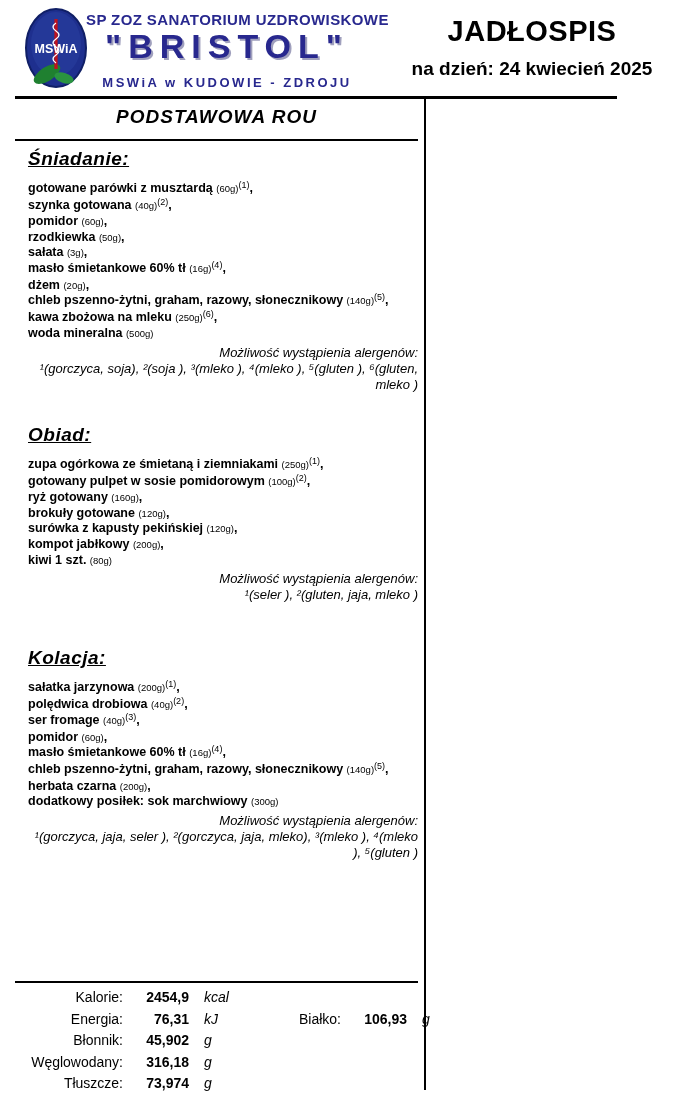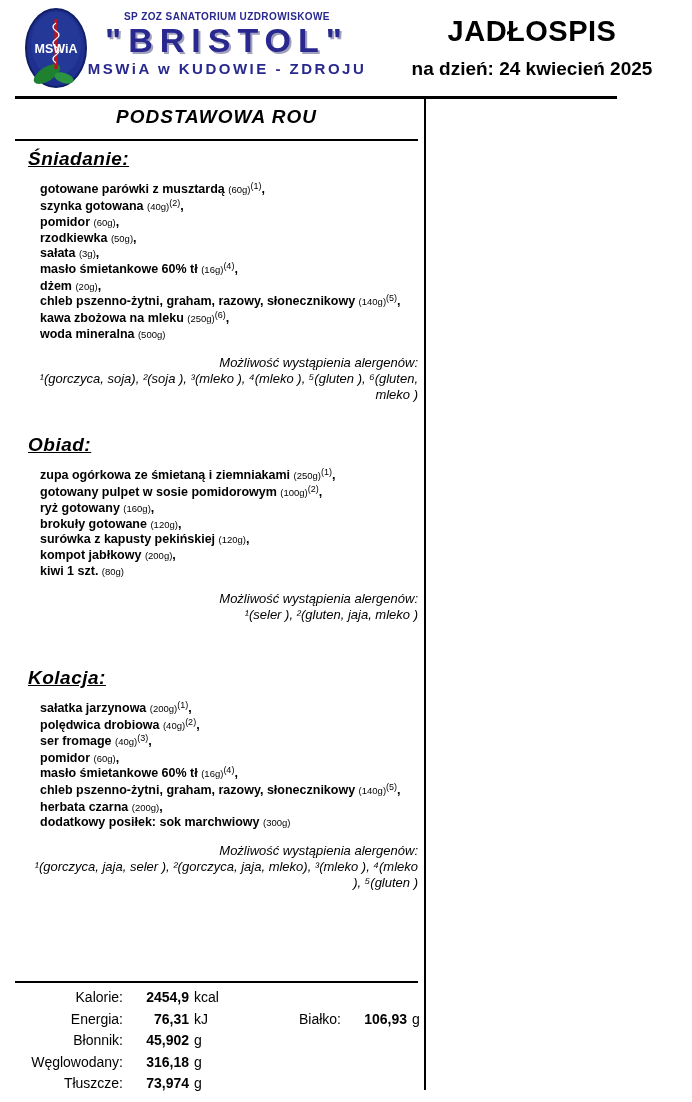--- a/index.html
+++ b/index.html
@@ -4,24 +4,24 @@
 <style>
   html,body{margin:0;padding:0;}
   body{
     width:692px;height:1102px;position:relative;overflow:hidden;
     background:#ffffff;color:#000;
     font-family:"Liberation Sans", sans-serif;
   }
   
   .logo{position:absolute;left:24px;top:7px;width:64px;height:82px;}
   .brand{position:absolute;left:86px;top:11px;width:282px;text-align:center;color:#28288e;}
-  .brand-line1{font-size:10px;font-weight:bold;letter-spacing:.4px;white-space:nowrap;}
+  .brand-line1{font-size:15px;font-weight:bold;letter-spacing:.4px;white-space:nowrap;}
   .brand-name{font-size:34px;font-weight:bold;letter-spacing:7px;line-height:1.08;white-space:nowrap;
               text-shadow:2px 2px 0 #a0a0bd;}
-  .brand-line2{font-size:15px;font-weight:bold;letter-spacing:2.5px;white-space:nowrap;margin-top:1px;}
+  .brand-line2{font-size:13px;font-weight:bold;letter-spacing:2.5px;white-space:nowrap;margin-top:10px;}
   .masthead-right{position:absolute;left:398px;top:15px;width:268px;text-align:center;}
   .page-title{font-size:29px;font-weight:bold;letter-spacing:.5px;white-space:nowrap;}
   .date-line{font-size:19px;font-weight:bold;margin-top:10px;white-space:nowrap;}
   
   .top-rule{position:absolute;left:15px;top:96px;width:602px;height:3px;background:#000;}
   .v-rule{position:absolute;left:424px;top:96px;width:2px;height:994px;background:#000;}
   .bottom-rule{position:absolute;left:15px;top:981px;width:403px;height:2px;background:#000;}
   
   .left-col{position:absolute;left:15px;top:99px;width:403px;}
   .diet-title{
@@ -29,33 +29,33 @@
     padding:7px 0 11px;border-bottom:2px solid #000;
   }
   .menu-section{padding-left:13px;}
   #section-sniadanie{margin-top:7px;}
   #section-obiad{margin-top:31px;}
   #section-kolacja{margin-top:44px;}
   .section-heading{
     font-size:19px;font-weight:bold;font-style:italic;text-decoration:underline;
     margin:0 0 11px 0;letter-spacing:.5px;
   }
-  .menu-list{list-style:none;margin:12px;padding:0;font-size:12.5px;font-weight:bold;line-height:15.6px;}
+  .menu-list{list-style:none;margin:0;padding:0;font-size:12.5px;font-weight:bold;line-height:15.6px;}
   .menu-list li{white-space:nowrap;}
   .item-weight{font-size:9.5px;font-weight:normal;}
   .item-ref{font-size:9px;font-weight:normal;position:relative;top:-4px;}
   .allergen-block{text-align:right;font-style:italic;font-size:13px;line-height:16px;margin-top:3px;}
   .allergen-header{}
   .allergen-list{display:block;}
   
   .nutrition{position:absolute;left:15px;top:989px;width:403px;font-size:14px;}
   .nut-row{display:flex;align-items:flex-start;height:21.5px;}
   .nut-label{width:108px;text-align:right;flex:none;}
   .nut-value{width:66px;text-align:right;font-weight:bold;flex:none;}
-  .nut-unit{padding-left:5px;}
+  .nut-unit{padding-left:15px;font-style:italic;}
   .nut-protein{position:absolute;left:268px;top:21.5px;display:flex;align-items:flex-start;}
   .nut-protein .nut-label{width:58px;}
 </style>
 </head>
 <body>
 
 <header>
   <svg class="logo" viewBox="0 0 64 82" aria-hidden="true">
     <ellipse cx="32" cy="41" rx="30" ry="39" fill="#1e2f8e" stroke="#101f66" stroke-width="2"></ellipse>
     <ellipse cx="32" cy="37" rx="25" ry="32" fill="#2a3fa0" opacity="0.55"></ellipse>

